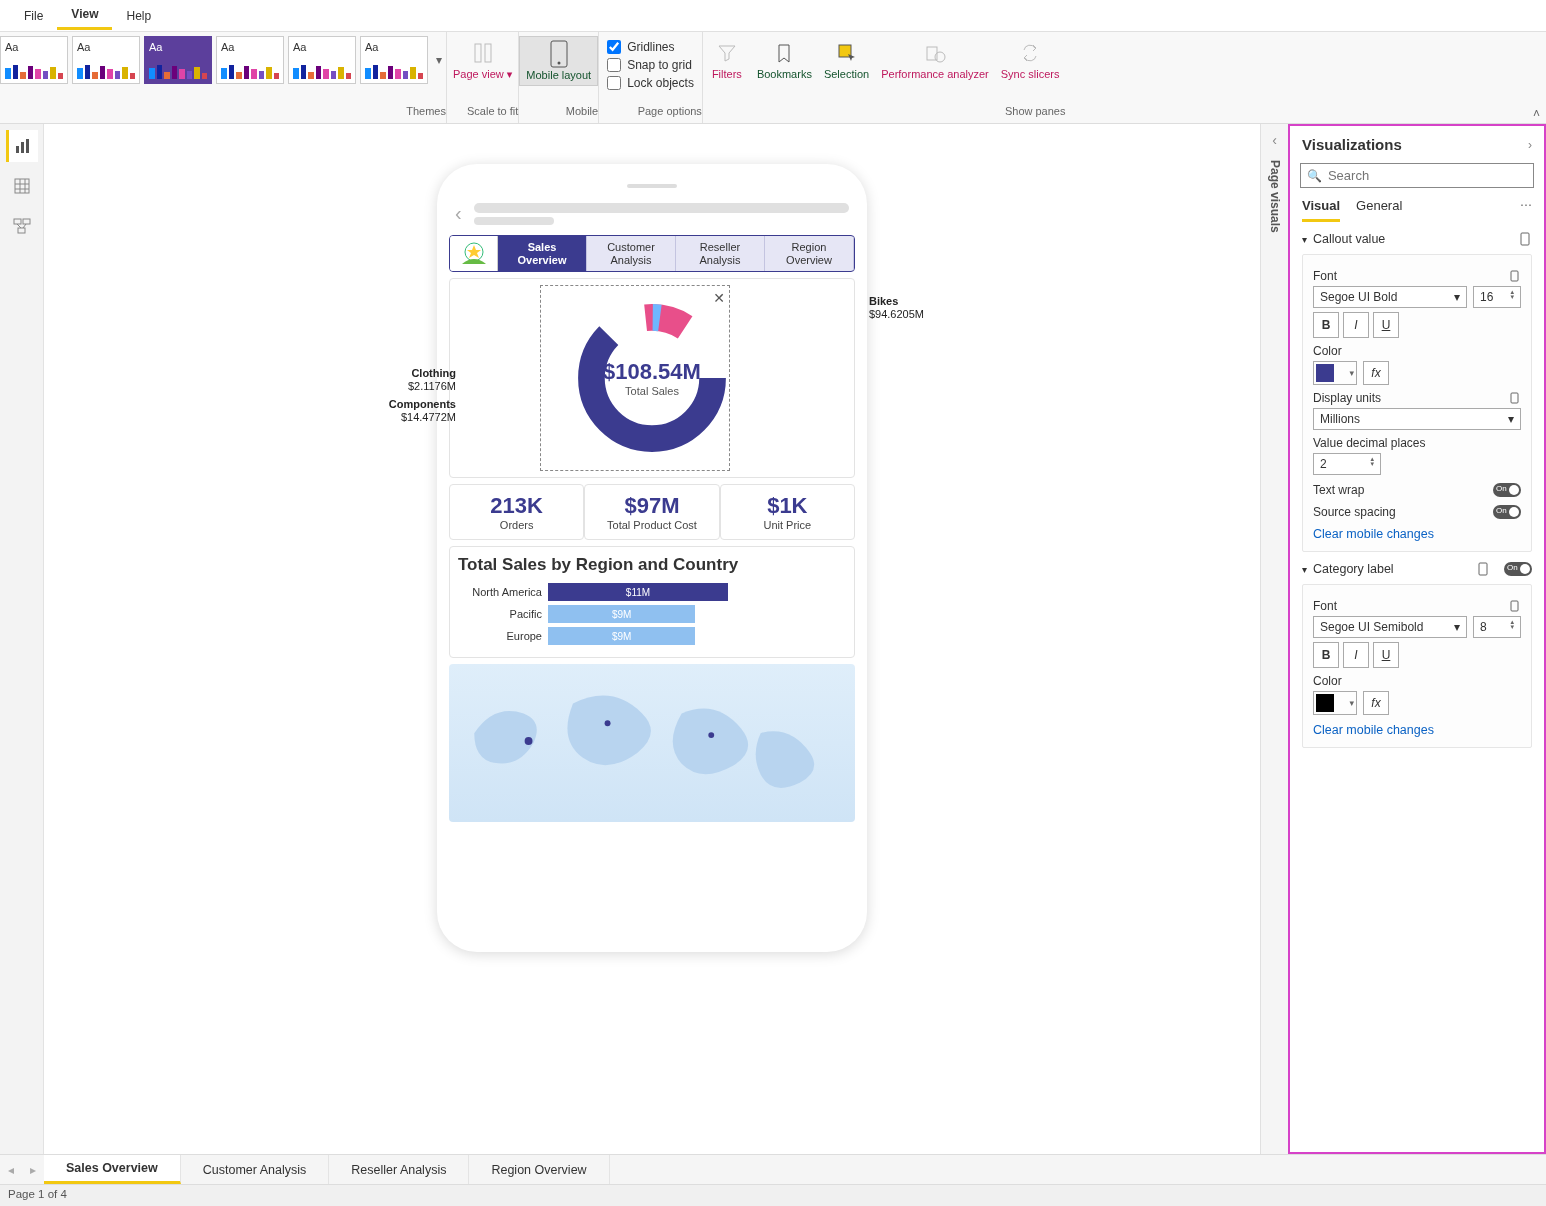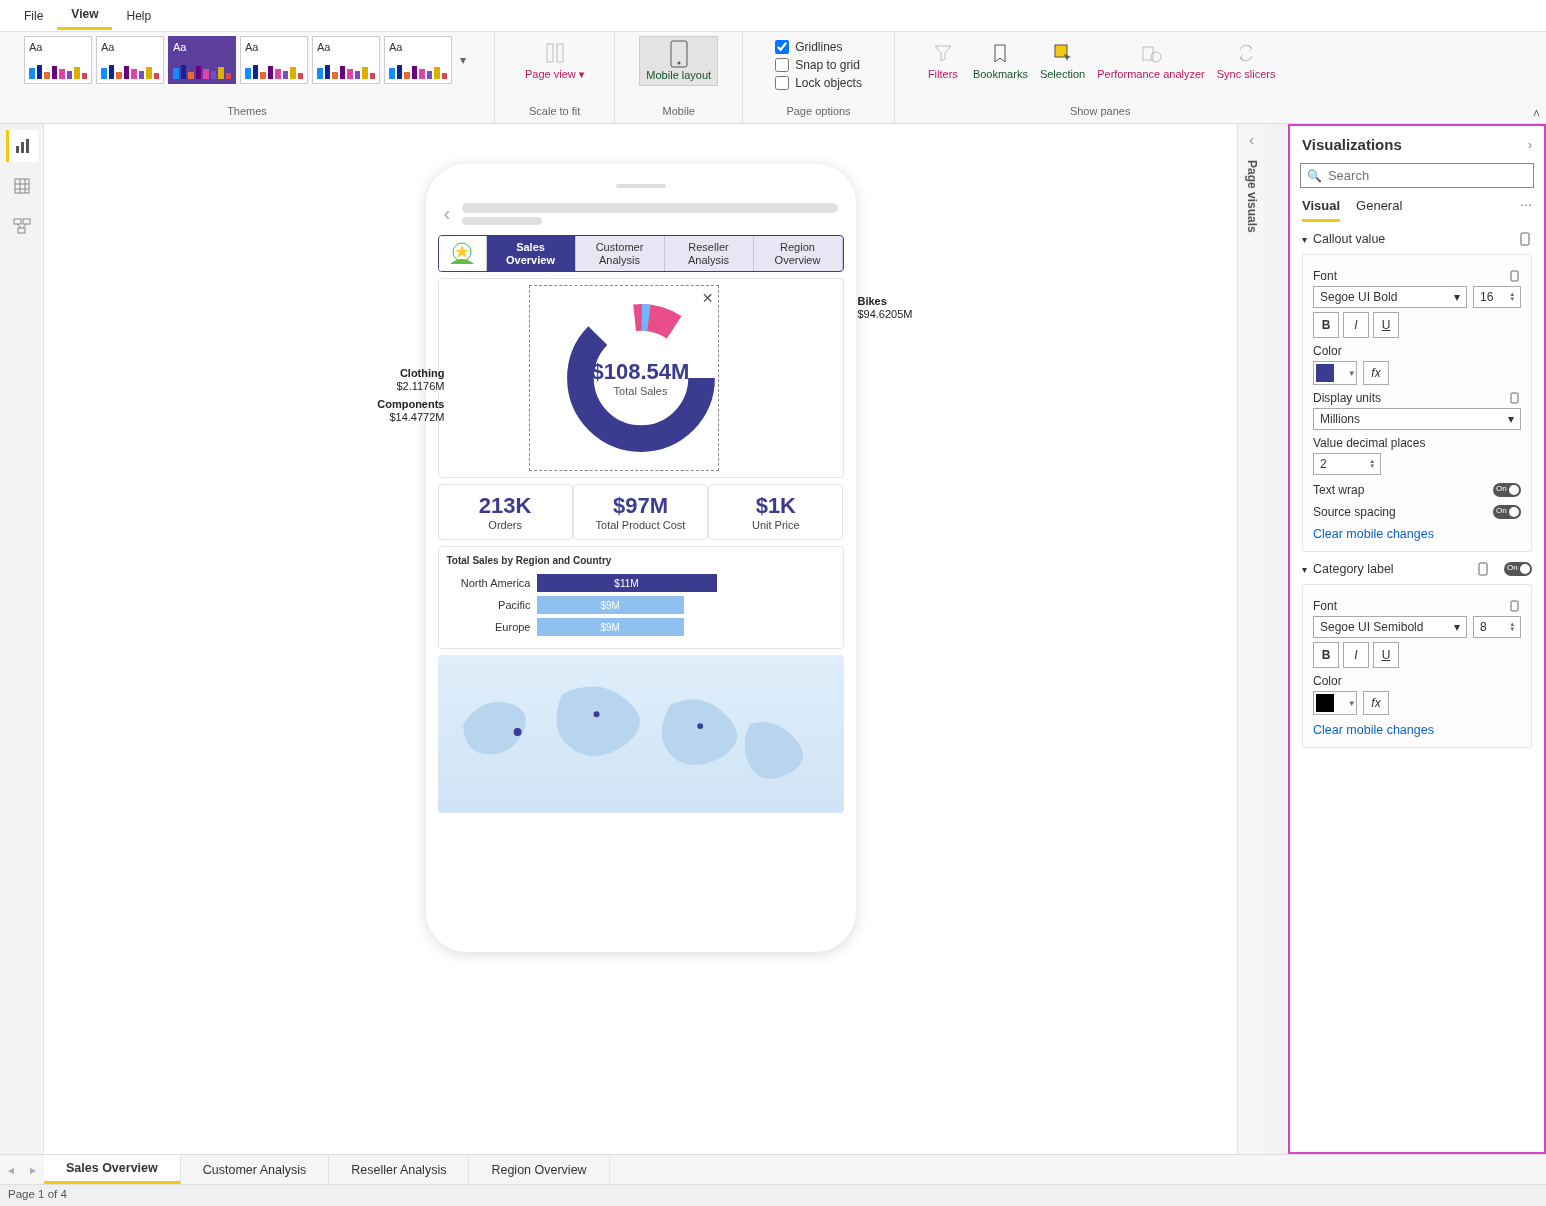--- a/index.html
+++ b/index.html
@@ -5,21 +5,21 @@
 * { box-sizing: border-box; margin: 0; padding: 0; font-family: "Segoe UI", Arial, sans-serif; }
 body { background: #f3f3f3; width: 1546px; height: 1206px; overflow: hidden; font-size: 12px; color: #333; }
 
 
 .menubar { background: #fff; height: 32px; display: flex; align-items: center; padding: 0 10px; border-bottom: 1px solid #e0e0e0; }
 .menubar .menu-item { padding: 6px 14px; cursor: pointer; }
 .menubar .menu-item.active { border-bottom: 3px solid #F2C811; font-weight: 600; }
 
 
 .ribbon { background: #f8f8f8; height: 92px; display: flex; border-bottom: 1px solid #ddd; position: relative; }
-.ribbon-group { border-right: 1px solid #e0e0e0; padding: 4px 24px; display: flex; flex-direction: column; justify-content: space-between; }
+.ribbon-group { border-right: 1px solid #e0e0e0; padding: 4px 0; display: flex; flex-direction: column; justify-content: space-between; align-items: flex-end; }
 .ribbon-group-label { font-size: 11px; color: #666; text-align: center; padding: 2px 0; }
 .theme-swatches { display: flex; gap: 4px; align-items: center; }
 .theme-swatch { width: 68px; height: 48px; border: 1px solid #ccc; background: #fff; display: flex; flex-direction: column; padding: 4px; cursor: pointer; }
 .theme-swatch.active { background: #5c3f9c; border-color: #5c3f9c; }
 .theme-swatch .aa { font-size: 11px; }
 .theme-swatch.active .aa { color: #fff; }
 .theme-swatch .bars { display: flex; gap: 2px; align-items: flex-end; margin-top: auto; height: 18px; }
 .theme-swatch .bars span { flex: 1; }
 .theme-swatch .bars span:nth-child(1){background:#118DFF;height:60%}
 .theme-swatch .bars span:nth-child(2){background:#12239E;height:80%}
@@ -63,52 +63,52 @@
 .donut-center .big { font-size:22px; font-weight:700; color:#3b3b8f; }
 .donut-center .sub { font-size:11px; color:#555; }
 .donut-label { position:absolute; font-size:11px; font-weight:600; color:#222; line-height:1.2; }
 .donut-label .v { font-weight:400; }
 .sel-handles { position:absolute; border:1px dashed #888; }
 .kpi-row { display:flex; gap:0; margin-top:6px; }
 .kpi { flex:1; background:#fff; border:1px solid #e3e3e3; border-radius:4px; text-align:center; padding:8px 4px; }
 .kpi .val { font-size:22px; font-weight:700; color:#3b3b8f; }
 .kpi .lbl { font-size:11px; color:#444; }
 .bar-card { background:#fff; margin-top:6px; padding:8px; border-radius:4px; border:1px solid #e3e3e3; }
-.bar-card .title { font-size:10px; font-weight:600; margin-bottom:8px; }
+.bar-card .title { font-size:17px; font-weight:600; margin-bottom:8px; }
 .hbar-row { display:flex; align-items:center; margin-bottom:4px; font-size:11px; }
 .hbar-row .cat { width:90px; text-align:right; padding-right:6px; }
 .hbar-row .bar { height:18px; color:#fff; display:flex; align-items:center; justify-content:center; font-size:10px; }
 .map { margin-top:6px; height:158px; background: linear-gradient(#dfeefa,#cfe4f6); border-radius:4px; position:relative; overflow:hidden; }
 
 
 .collapsed-rail { width: 28px; background:#f5f5f5; border-left:1px solid #e0e0e0; display:flex; flex-direction:column; align-items:center; padding-top:8px; }
 .collapsed-rail .chev { color:#888; font-size:14px; cursor:pointer; margin-bottom:12px;}
 .collapsed-rail .vlabel { writing-mode: vertical-rl; font-size:12px; color:#555; font-weight:600; }
-.viz-pane { width: 258px; background:#fff; border: 2px solid #d642c8; display:flex; flex-direction:column;margin-left:23px; }
+.viz-pane { width: 258px; background:#fff; border: 2px solid #d642c8; display:flex; flex-direction:column; }
 .viz-header { display:flex; align-items:center; justify-content:space-between; padding:10px 12px; }
 .viz-header .title { font-size:15px; font-weight:600; }
 .viz-header .chev { color:#888; cursor:pointer; }
 .search-box { margin: 0 10px; border:1px solid #888; display:flex; align-items:center; padding:4px 6px; }
 .search-box input { border:none; outline:none; flex:1; font-size:13px; }
 .format-tabs { display:flex; gap:16px; padding: 10px 12px 0; align-items:flex-start; }
 .format-tabs .ftab { padding-bottom:6px; cursor:pointer; font-size:13px; }
 .format-tabs .ftab.active { font-weight:600; border-bottom:3px solid #F2C811; }
 .format-tabs .dots { margin-left:auto; color:#666; cursor:pointer; }
 .viz-body { padding: 10px 12px; overflow-y:auto; flex:1; }
 .section { border:1px solid #e6e6e6; border-radius:2px; padding:8px 10px 10px; margin-bottom:10px; background:#fdfdfd; }
 .sec-head { display:flex; align-items:center; gap:6px; font-size:12.5px; cursor:pointer; margin: 0 0 8px; }
 .sec-head .caret { font-size:10px; }
 .sec-head .mob-ic { margin-left:auto; width:14px; height:14px; }
 .toggle { width:28px; height:14px; background:#555; border-radius:8px; position:relative; cursor:pointer; display:inline-block; }
 .toggle::after { content:""; position:absolute; width:10px; height:10px; background:#fff; border-radius:50%; top:2px; right:2px; }
 .toggle .on { color:#fff; font-size:8px; position:absolute; left:3px; top:1px; }
 .field-label { font-size:12px; color:#333; margin:6px 0 3px; display:flex; align-items:center; }
 .field-label .mob-ic { margin-left:auto; }
 .row { display:flex; gap:6px; align-items:center; }
-.select, .numbox { border:1px solid #aaa; background:#fff; padding:3px 6px; font-size:12px; display:flex; align-items:center; justify-content:space-between; }
+.select, .numbox { border:1px solid #aaa; background:#fff; padding:3px 6px; font-size:12px; display:flex; align-items:flex-start; justify-content:space-between; }
 .select { flex:1; cursor:pointer; }
 .numbox { width:48px; }
 .numbox .spin { display:flex; flex-direction:column; font-size:7px; color:#666; line-height:0.7; margin-left:4px;}
 .biU { display:flex; gap:4px; margin-top:4px; }
 .biU .b { width:26px; height:26px; border:1px solid #aaa; display:flex; align-items:center; justify-content:center; cursor:pointer; background:#fff; font-family: "Times New Roman", serif; }
 .color-row { display:flex; gap:6px; align-items:center; }
 .color-swatch { width:44px; height:24px; border:1px solid #aaa; display:flex; align-items:center; padding:2px; cursor:pointer; }
 .color-swatch .c { width:18px; height:18px; }
 .color-swatch .dd { margin-left:auto; font-size:9px; color:#666; }
 .fx { width:26px; height:24px; border:1px solid #aaa; display:flex; align-items:center; justify-content:center; font-style:italic; font-size:12px; cursor:pointer; background:#fff;}

